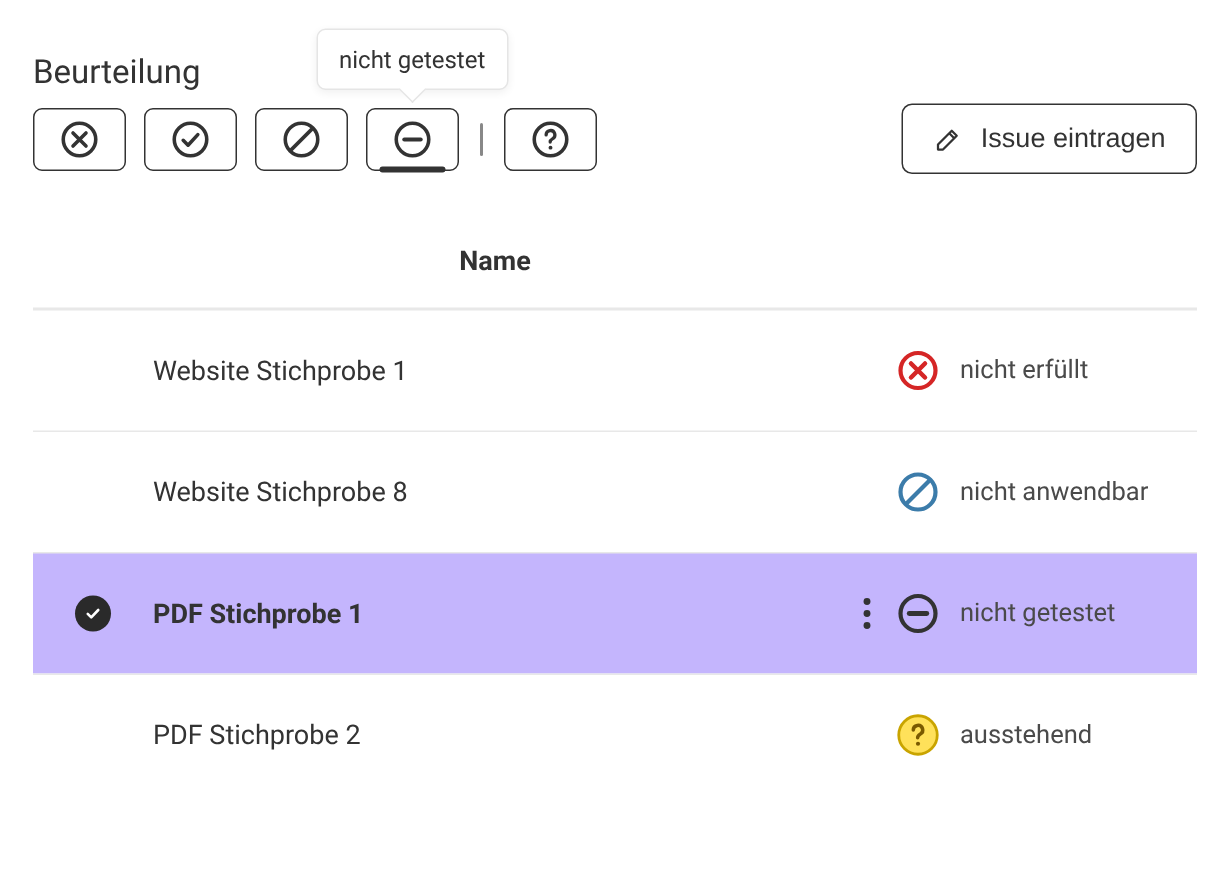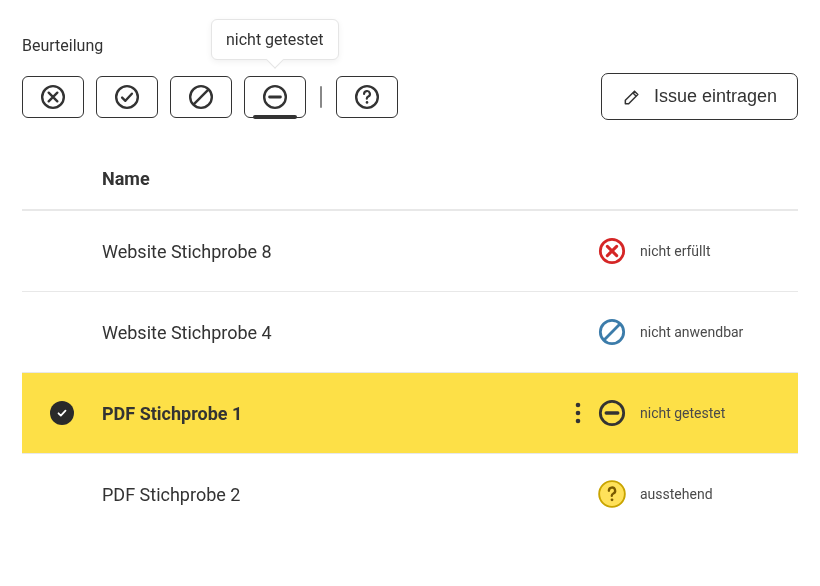--- a/index.html
+++ b/index.html
@@ -9,24 +9,24 @@
       width: 820px;
       height: 586px;
       color: #333;
       overflow: hidden;
     }
     .container {
       padding: 36px 22px 0 22px;
       position: relative;
     }
     .section-title {
-      font-size: 16px;
+      font-size: 22px;
       font-weight: 400;
       color: #333;
-      margin-bottom: 18px;
+      margin-bottom: 8px;
     }
     .toolbar {
       display: flex;
       align-items: center;
       gap: 12px;
       margin-bottom: 28px;
     }
     .icon-btn {
       width: 62px;
       height: 42px;
@@ -99,30 +99,31 @@
       display: grid;
       grid-template-columns: 80px 1fr 40px 200px;
       align-items: center;
       padding: 26px 0;
       border-top: 1px solid #e8e8e8;
     }
     .table-header {
       border-top: none;
       border-bottom: 1px solid #e8e8e8;
       padding: 20px 0;
+      text-align: center;
     }
     .table-header .col-name, .table-header .col-status {
       font-weight: 700;
       font-size: 18px;
       color: #333;
     }
     .col-name { padding-left: 0; font-size: 18px; color: #333; }
-    .col-status { display: flex; align-items: center; gap: 14px; font-size: 14px; color: #4a4a4a; }
+    .col-status { display: flex; align-items: center; gap: 14px; font-size: 17px; color: #4a4a4a; }
     .row-selected {
-      background: #fde047;
+      background: #c4b5fd;
     }
     .row-selected .col-name { font-weight: 700; }
     .select-cell { display: flex; justify-content: center; }
     .select-mark {
       width: 24px; height: 24px;
       border-radius: 50%;
       background: #2a2a2a;
       display: flex; align-items: center; justify-content: center;
     }
     .menu-cell { display: flex; justify-content: center; color: #333; font-size: 22px; cursor: pointer; }
@@ -204,35 +205,35 @@
 
   <div class="table">
     <div class="table-header">
       <div class="select-cell"></div>
       <div class="col-name">Name</div>
       <div></div>
     </div>
     <div id="rows">
         <div class="table-row">
           <div class="select-cell"></div>
-          <div class="col-name">Website Stichprobe 8</div>
+          <div class="col-name">Website Stichprobe 1</div>
           <div class="menu-cell"></div>
           <div class="col-status">
             <span class="status-icon">
               <svg width="28" height="28" viewBox="0 0 24 24">
                 <circle cx="12" cy="12" r="10" fill="none" stroke="#d52626" stroke-width="2.4"></circle>
                 <path d="M8 8 L16 16 M16 8 L8 16" stroke="#d52626" stroke-width="2.6" stroke-linecap="round"></path>
               </svg>
             </span>
             <span>nicht erfüllt</span>
           </div>
         </div>
         <div class="table-row">
           <div class="select-cell"></div>
-          <div class="col-name">Website Stichprobe 4</div>
+          <div class="col-name">Website Stichprobe 8</div>
           <div class="menu-cell"></div>
           <div class="col-status">
             <span class="status-icon">
               <svg width="28" height="28" viewBox="0 0 24 24">
                 <circle cx="12" cy="12" r="10" fill="none" stroke="#3c7caa" stroke-width="2.4"></circle>
                 <line x1="5" y1="19" x2="19" y2="5" stroke="#3c7caa" stroke-width="2.4"></line>
               </svg>
             </span>
             <span>nicht anwendbar</span>
           </div>

